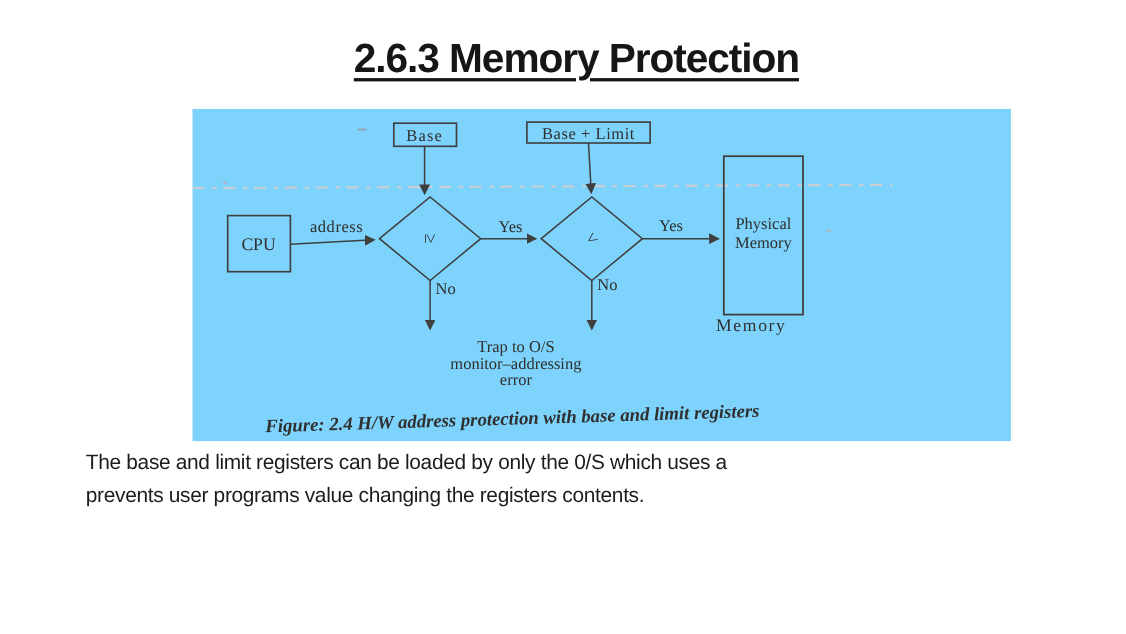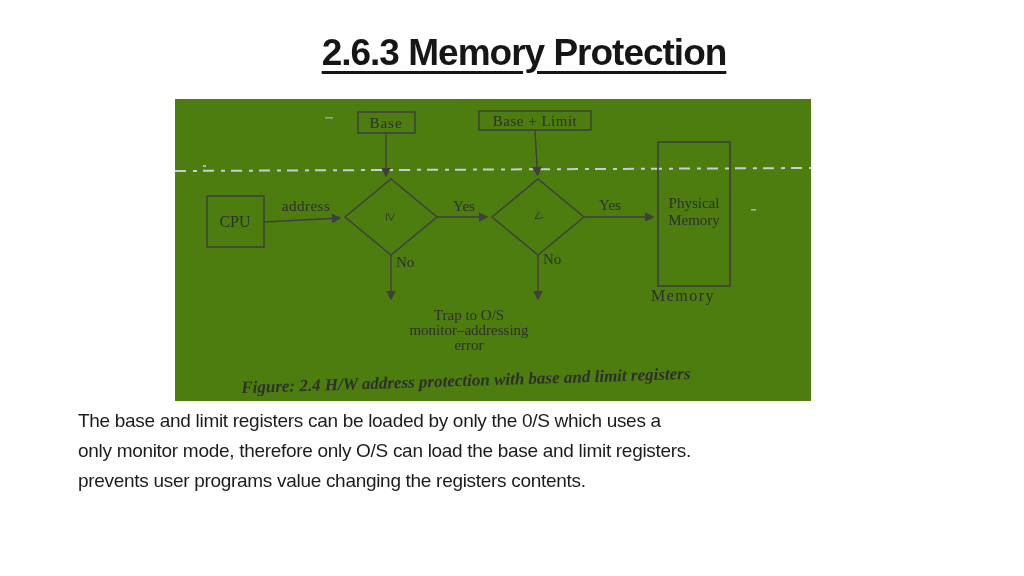--- a/index.html
+++ b/index.html
@@ -8,22 +8,22 @@
     font-family:"Liberation Sans", sans-serif;
     position:relative; overflow:hidden;
   }
   .slide-title {
     position:absolute; top:20px; left:0; width:1024px; margin:12px;
     text-align:center; font-size:37px; font-weight:700; letter-spacing:-1px;
     color:#161616;
     text-decoration:underline; text-decoration-thickness:3px; text-underline-offset:6px;
   }
   .figure-scan {
-    position:absolute; left:175px; top:99px; width:636px; height:302px;
-    background:#4d7c0f;
+    position:absolute; left:175px; top:99px; width:744px; height:302px;
+    background:#7dd3fc;
   }
   .figure-scan svg { display:block; width:636px; height:302px; }
   .diag-text {
     font-family:"Liberation Serif", serif;
     fill:#2f2f2f;
   }
   .body-text {
     position:absolute; left:78px; top:406px; width:910px;
     color:#1c1c1c; font-size:19px; line-height:30px; letter-spacing:-0.3px;
   }
@@ -84,15 +84,14 @@
     <text class="diag-text" x="294" y="221" font-size="15" text-anchor="middle">Trap to O/S</text>
     <text class="diag-text" x="294" y="236" font-size="15" text-anchor="middle">monitor–addressing</text>
     <text class="diag-text" x="294" y="251" font-size="15" text-anchor="middle">error</text>
 
     <text class="diag-text" x="291" y="287" font-size="17" font-weight="bold" font-style="italic" text-anchor="middle" transform="rotate(-1.8 291 287)">Figure: 2.4 H/W address protection with base and limit registers</text>
   </svg>
 </div>
 
 <div class="body-text">
   <div class="body-line">The base and limit registers can be loaded by only the 0/S which uses a</div>
-  <div class="body-line">only monitor mode, therefore only O/S can load the base and limit registers.</div>
   <div class="body-line">prevents user programs value changing the registers contents.</div>
 </div>
 
 </body></html>

